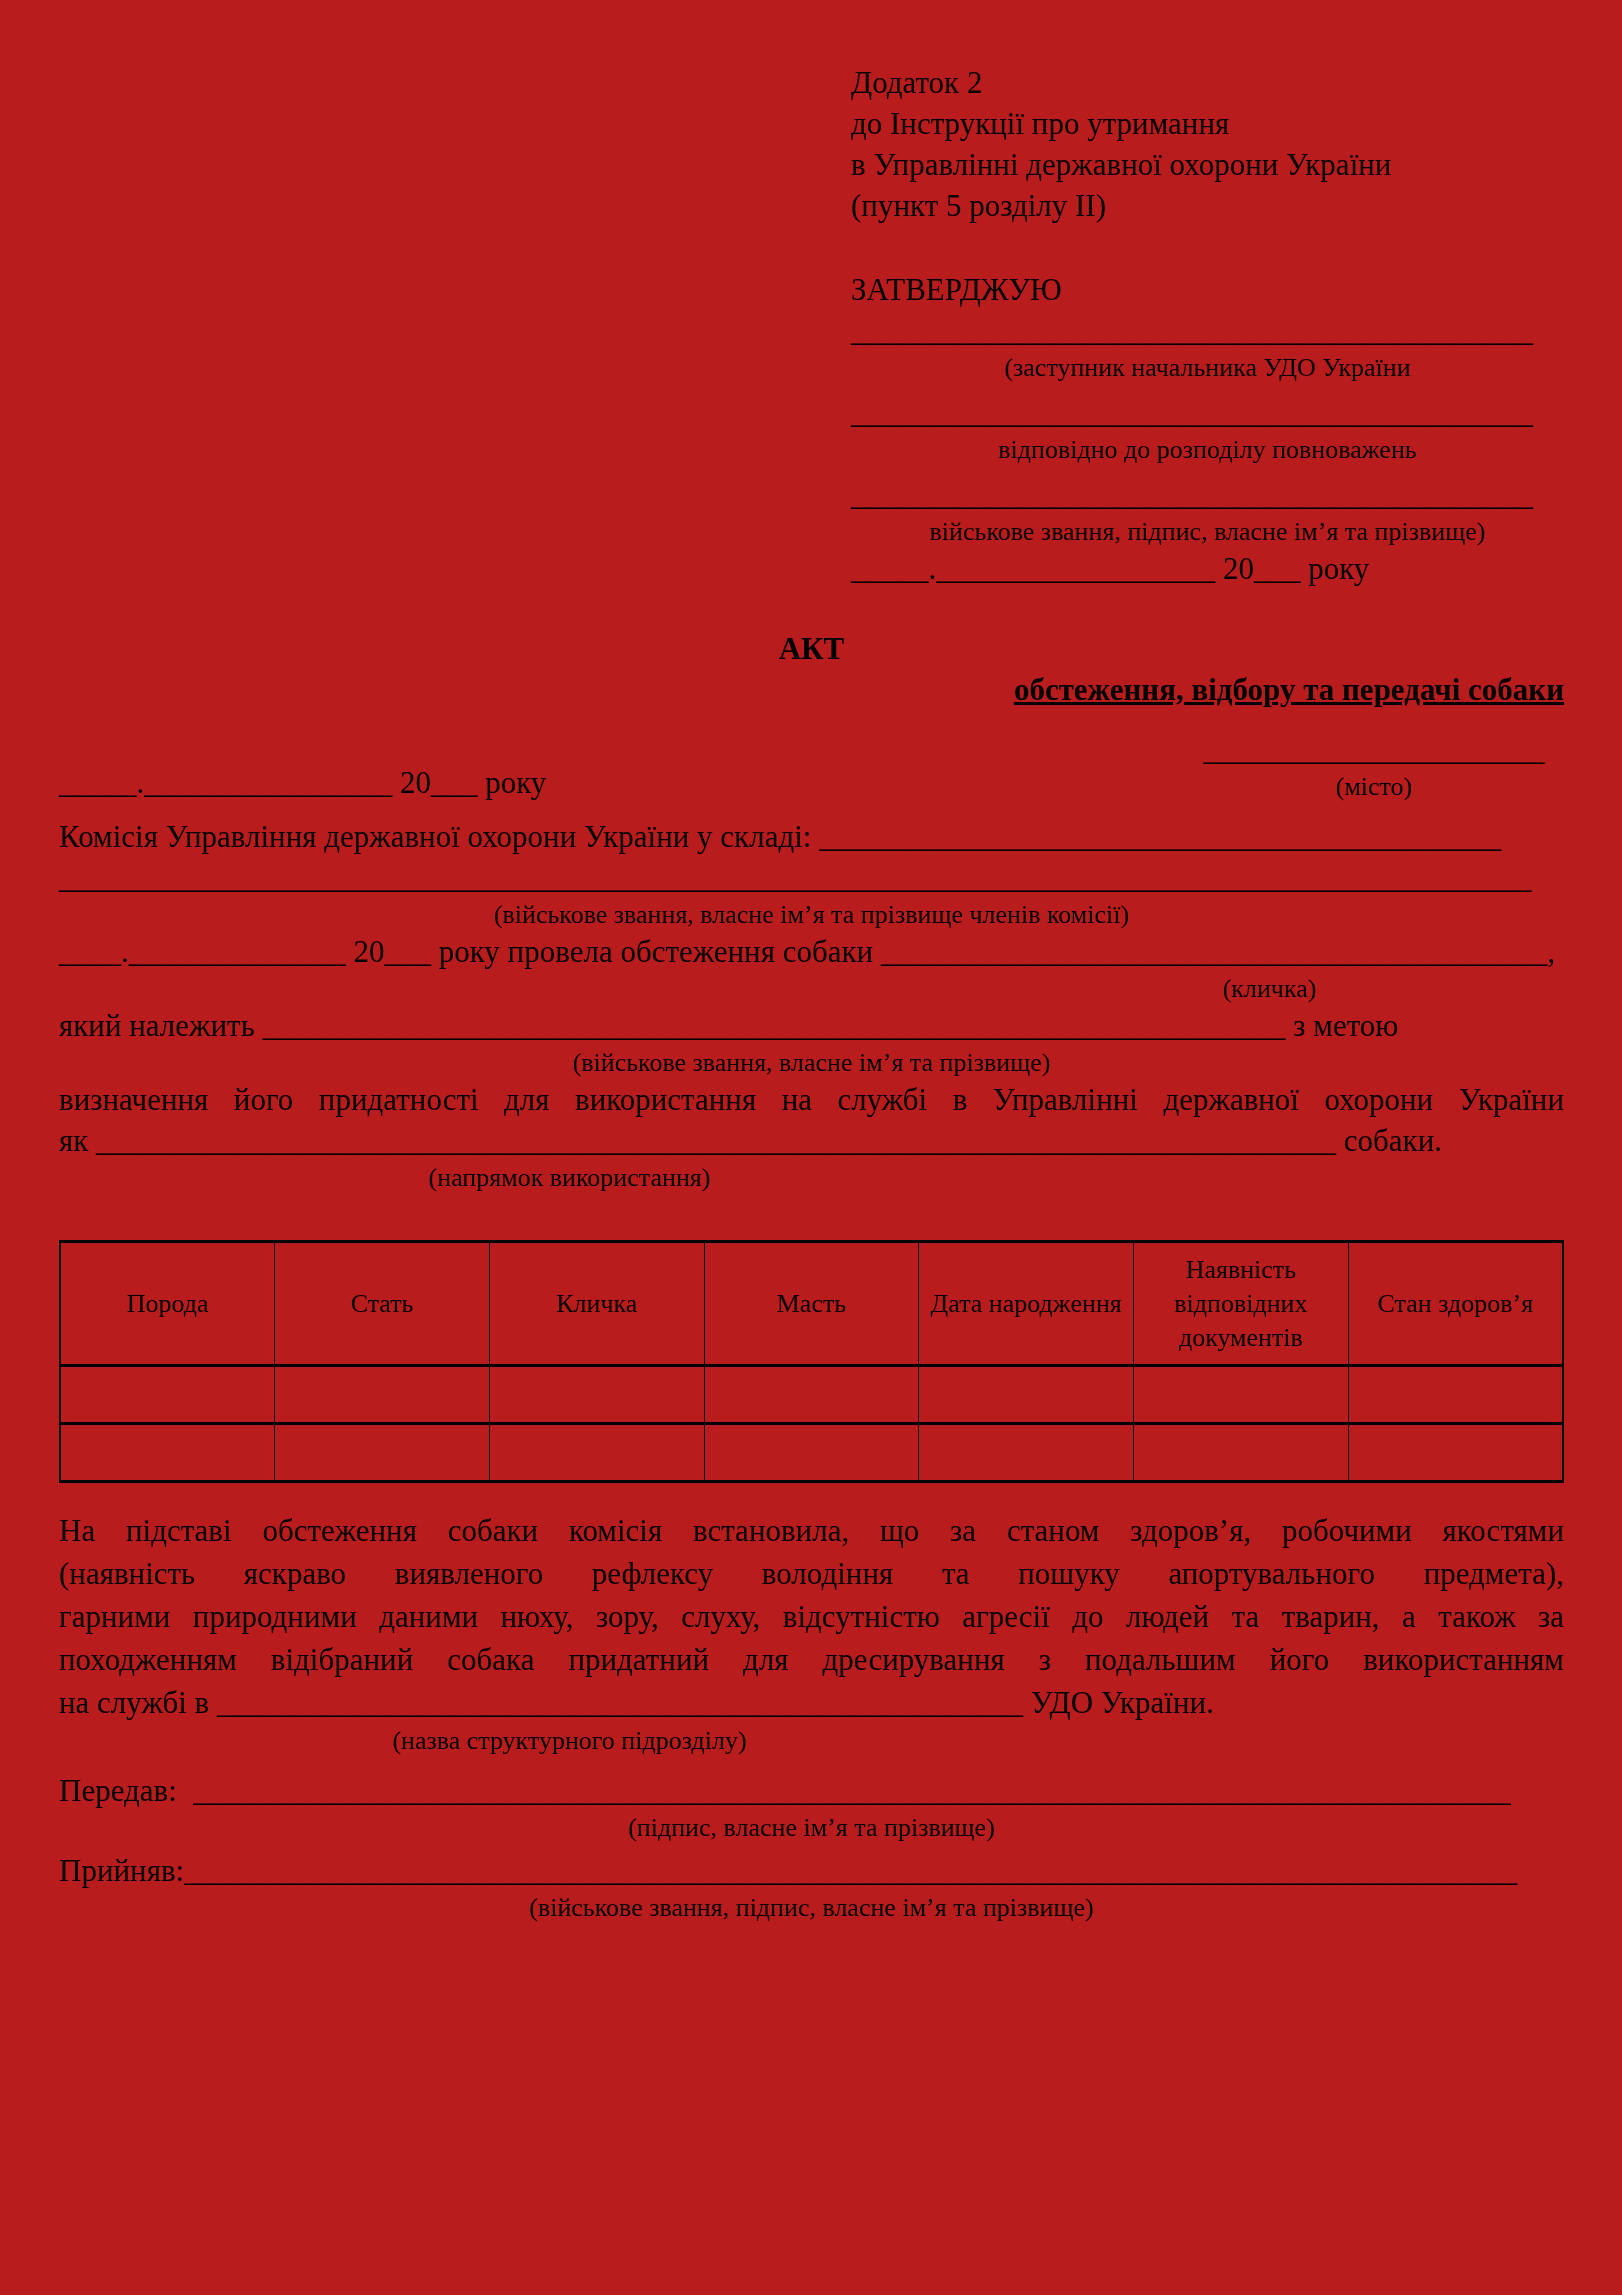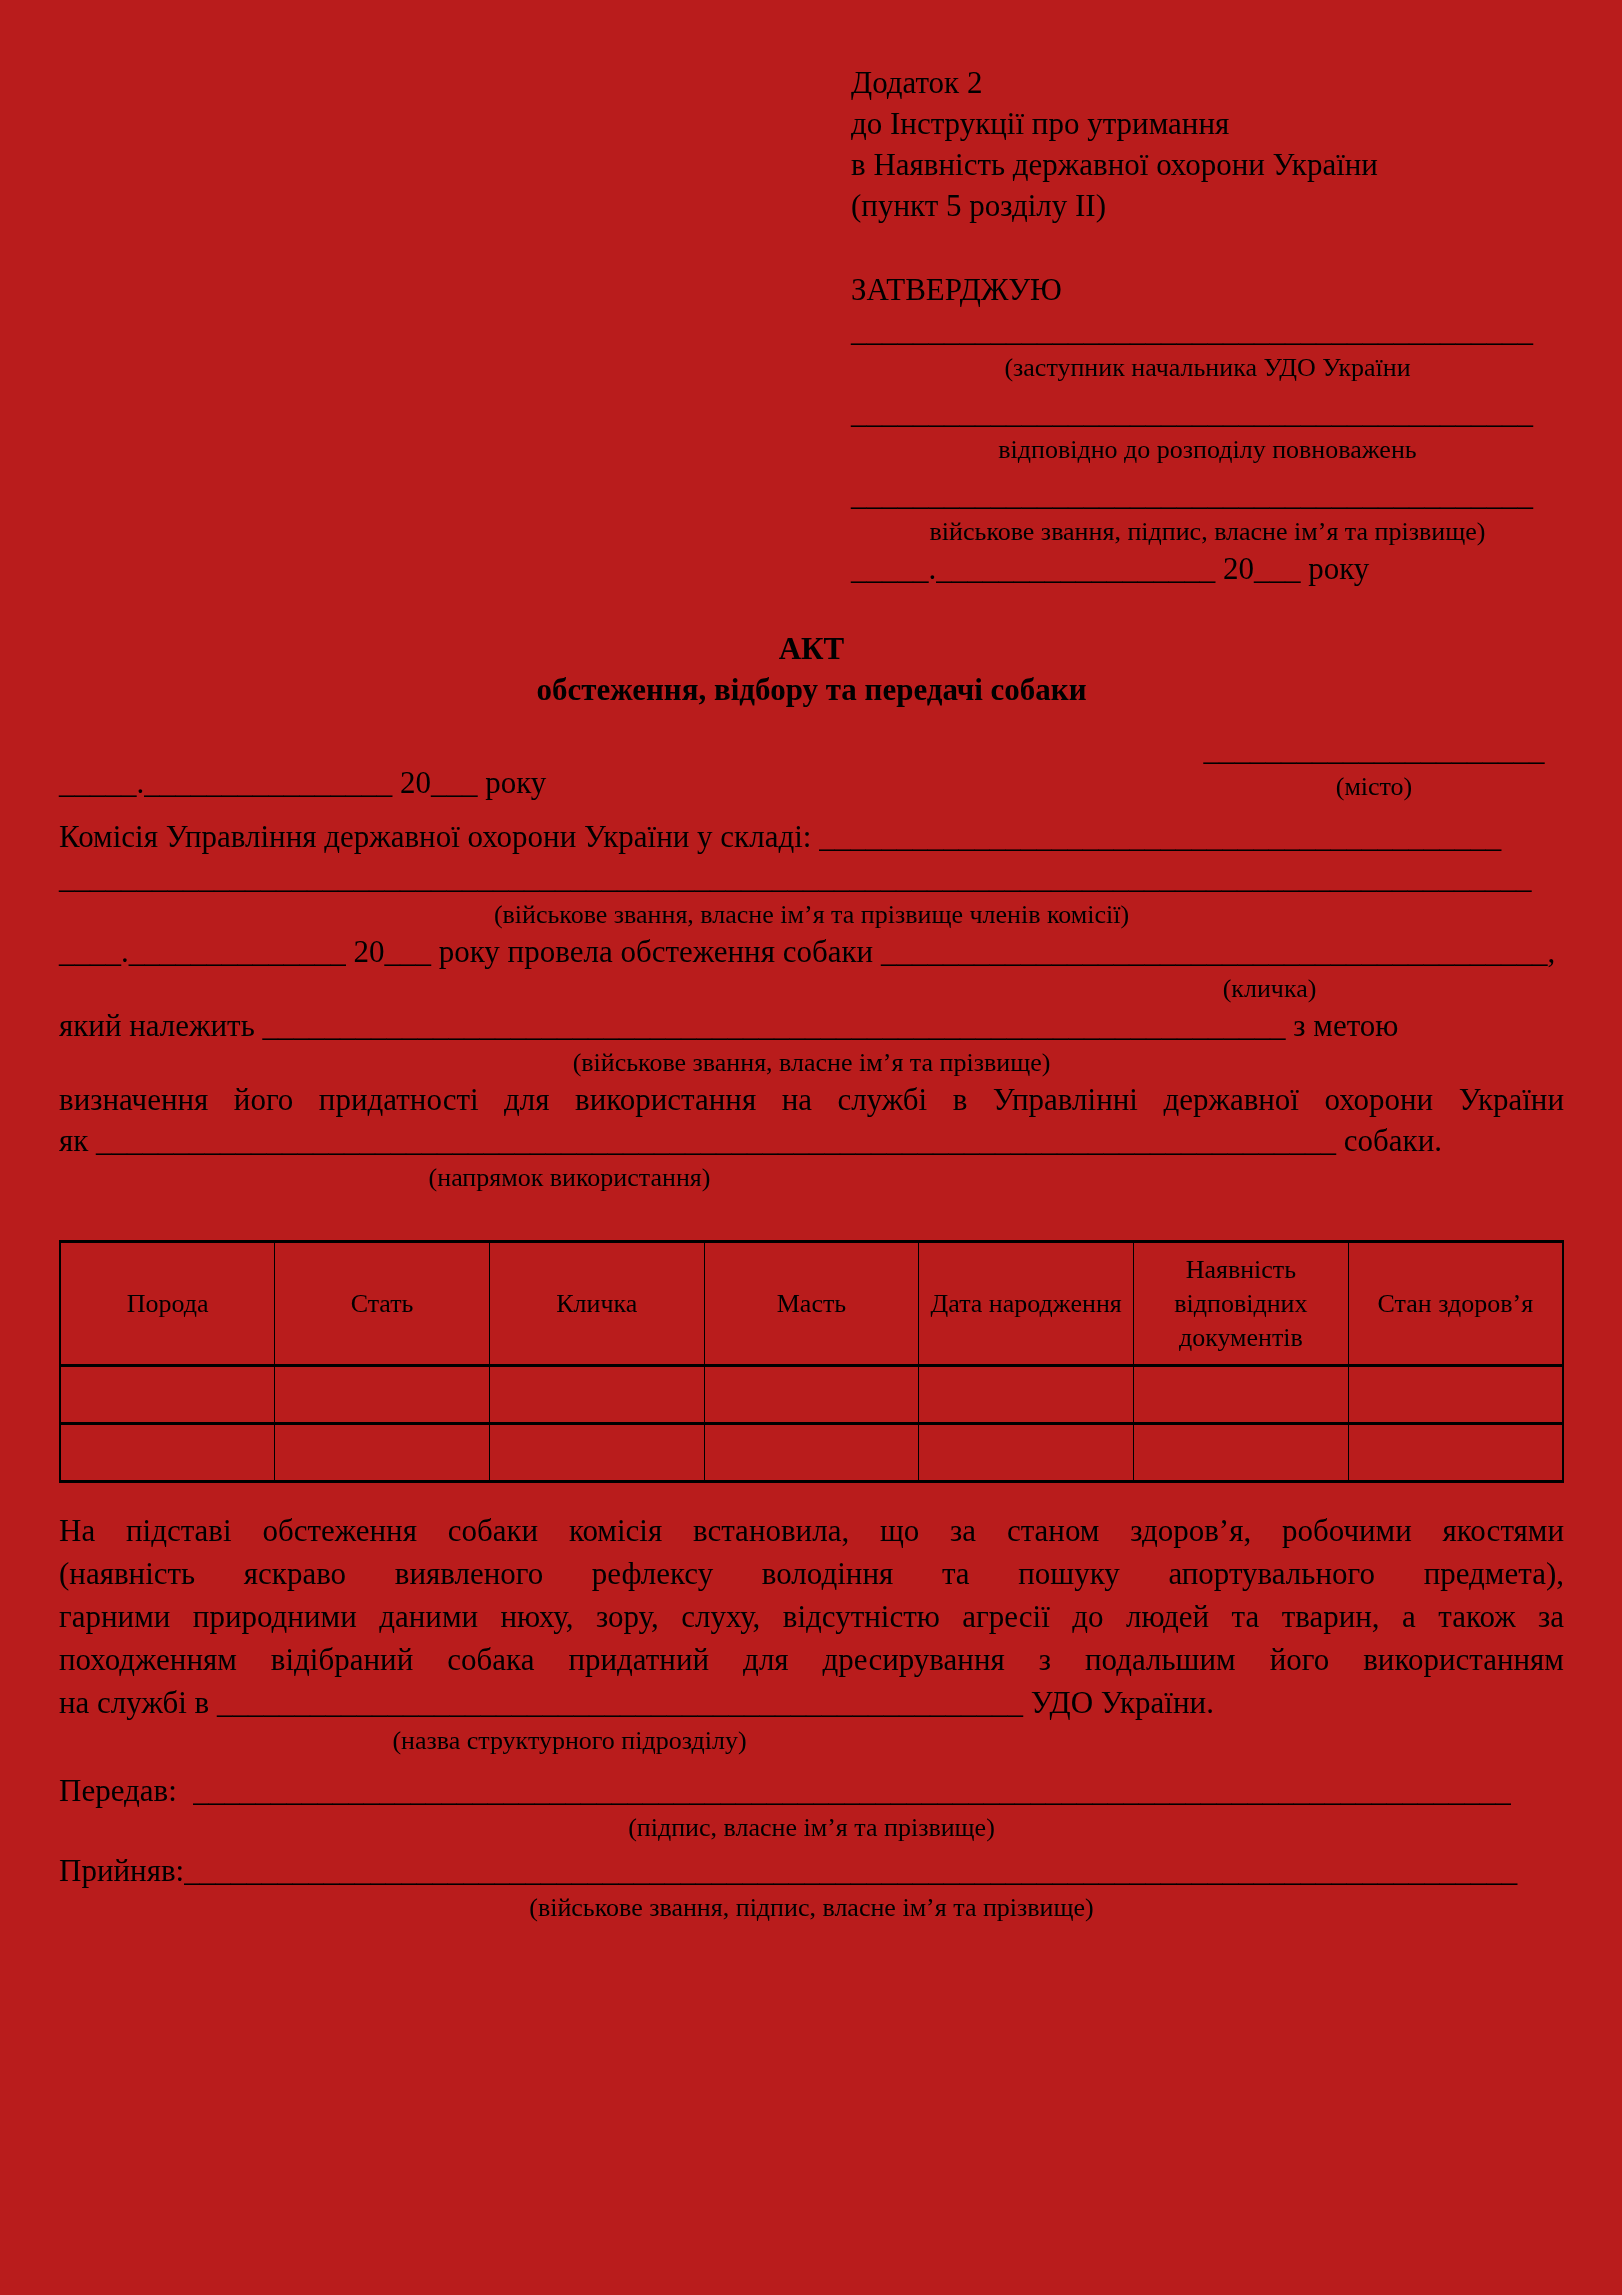--- a/index.html
+++ b/index.html
@@ -21,21 +21,21 @@
   .approval-heading { margin-top: 43px; }
   .approval-blank { white-space: nowrap; }
   .approval-blank.gap { margin-top: 7.9px; }
   .caption {
     font-size: 26px;
     line-height: 33px;
     text-align: center;
   }
   .annex-caption { font-size: 26px; line-height: 33px; text-align: center; }
   .act-title { text-align: center; font-weight: bold; margin-top: 39px; }
-  .act-subtitle { text-align: center; font-weight: bold; }
+  .act-subtitle { text-align: right; font-weight: bold; text-decoration: underline; }
   .date-city-row { display: flex; align-items: flex-end; margin-top: 19.6px; }
   .city-box { margin-left: auto; width: 380px; text-align: center; }
   .commission-line { margin-top: 13px; }
   .caption-right { margin-left: 916px; width: 589px; }
   .caption-left { width: 1021px; }
   .just { text-align: justify; text-align-last: justify; }
   table.dog-table {
     width: 100%;
     table-layout: fixed;
     border-collapse: collapse;
@@ -69,21 +69,21 @@
   .sig-blank.gap { margin-left: 16.4px; }
 </style>
 </head>
 <body>
 
 <div class="page">
 
   <div class="annex-block">
     <div class="line">Додаток 2</div>
     <div class="line">до Інструкції про утримання</div>
-    <div class="line">в Наявність державної охорони України</div>
+    <div class="line">в Управлінні державної охорони України</div>
     <div class="line">(пункт 5 розділу ІІ)</div>
 
     <div class="approval-heading line">ЗАТВЕРДЖУЮ</div>
     <div class="approval-blank line">____________________________________________</div>
     <div class="annex-caption">(заступник начальника УДО України</div>
     <div class="approval-blank gap line">____________________________________________</div>
     <div class="annex-caption">відповідно до розподілу повноважень</div>
     <div class="approval-blank gap line">____________________________________________</div>
     <div class="annex-caption">військове звання, підпис, власне ім’я та прізвище)</div>
     <div class="line">_____.__________________ 20___ року</div>

